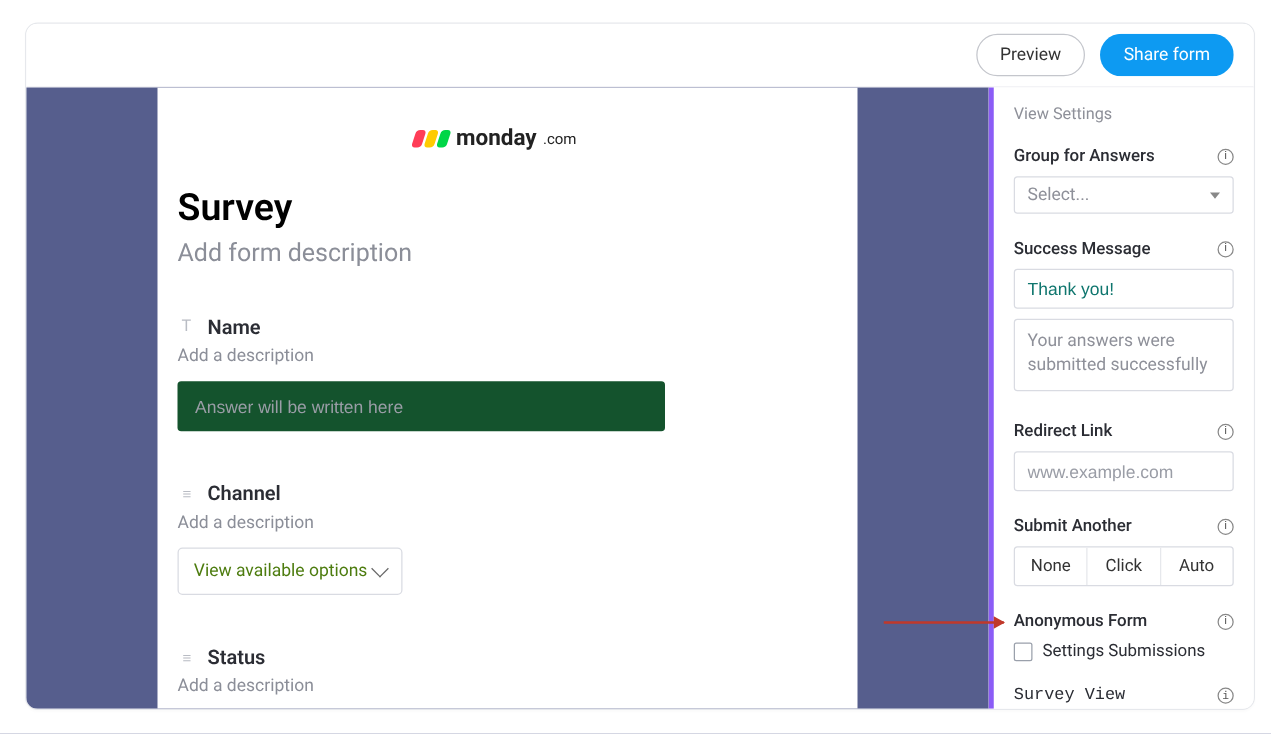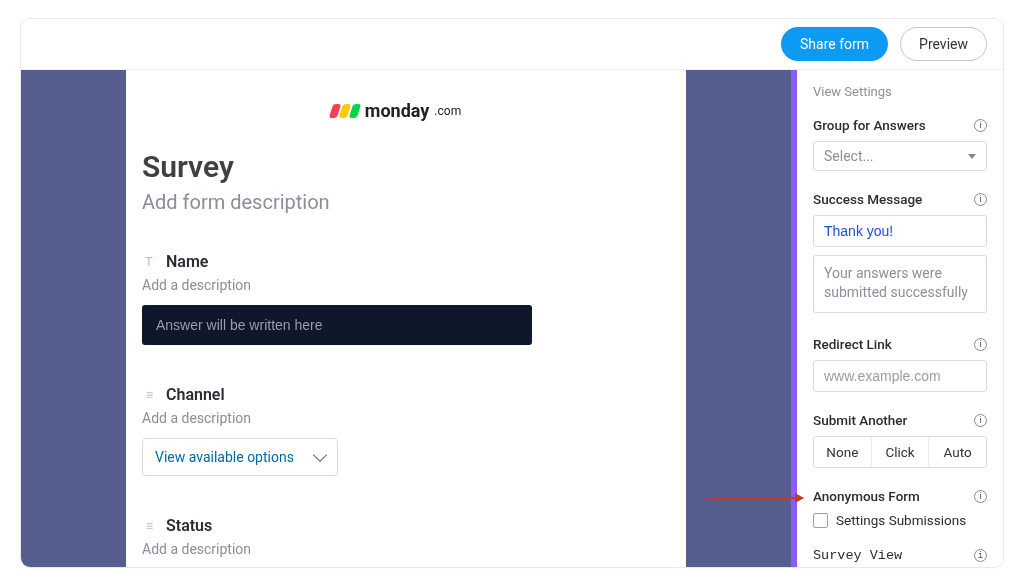--- a/index.html
+++ b/index.html
@@ -90,21 +90,21 @@
     display: inline-block;
   }
   .d1 { background:#ff3d57; }
   .d2 { background:#ffcb00; }
   .d3 { background:#00d647; }
   .logo .com { font-weight: 400; font-size: 12px; margin-left:1px; }
 
   .form-title {
     font-size: 30px;
     font-weight: 600;
-    color: #404040;
+    color: #000000;
     margin-bottom: 6px;
   }
   .form-desc {
     color: #8b8e98;
     font-size: 20px;
     margin-bottom: 38px;
   }
 
   .field {
     margin-bottom: 40px;
@@ -132,52 +132,52 @@
     color: #2b2d34;
   }
   .field-desc {
     color: #8b8e98;
     font-size: 14px;
     margin-left: 0px;
     margin-bottom: 12px;
   }
   .text-input {
     width: 390px;
-    background: #0f172a;
+    background: #14532d;
     border: none;
     border-radius: 3px;
     padding: 12px 14px;
     font-size: 14px;
     color: #9a9da6;
   }
   .select-box {
-    width: 196px;
+    width: 180px;
     border: 1px solid #d9dbe2;
     border-radius: 4px;
     padding: 10px 12px;
     font-size: 14px;
-    color: #0369a1;
+    color: #4d7c0f;
     display: flex;
     justify-content: space-between;
     align-items: center;
     cursor: pointer;
     background:#fff;
   }
   .chev {
     width: 10px; height: 10px;
     border-right: 1.5px solid #666;
     border-bottom: 1.5px solid #666;
     transform: rotate(45deg);
     margin-top:-4px;
   }
 
   
   .sidebar {
     width: 212px;
-    border-left: 6px solid #8b5cf6;
+    border-left: 4px solid #8b5cf6;
     background: #fff;
     padding: 14px 16px 0 16px;
     font-size: 13px;
     overflow:hidden;
   }
   .view-settings {
     color: #8e9099;
     font-size: 13px;
     margin-bottom: 18px;
   }
@@ -223,21 +223,21 @@
     border-left: 4px solid transparent;
     border-right: 4px solid transparent;
     border-top: 5px solid #888;
   }
   .text-field {
     width: 100%;
     border: 1px solid #d9dbe2;
     border-radius: 3px;
     padding: 7px 10px;
     font-size: 14px;
-    color: #1d4ed8;
+    color: #0f766e;
   }
   .text-area {
     width: 100%;
     border: 1px solid #d9dbe2;
     border-radius: 3px;
     padding: 8px 10px;
     font-size: 14px;
     color: #8e9099;
     min-height: 58px;
     resize: none;
@@ -293,22 +293,22 @@
     border-bottom:5px solid transparent;
   }
   ::placeholder { color:#9a9da6; }
 </style>
 </head>
 <body>
 
 <div class="app">
 
   <div class="topbar">
+    <div class="btn btn-outline">Preview</div>
     <div class="btn btn-primary">Share form</div>
-    <div class="btn btn-outline">Preview</div>
   </div>
 
   <div class="body">
 
     <div class="canvas-wrap">
       <div class="form-card">
 
         <div class="logo">
           <span class="dots">
             <span class="dot d1"></span>

